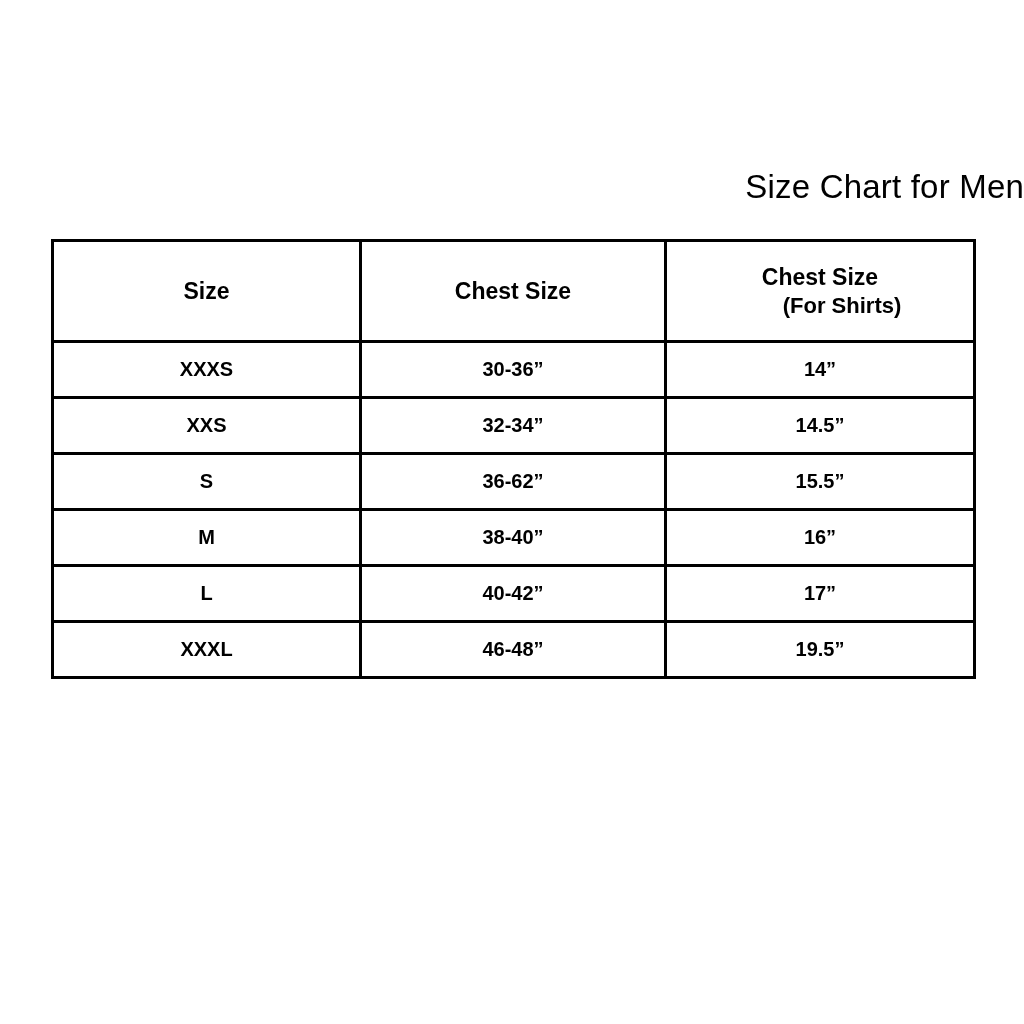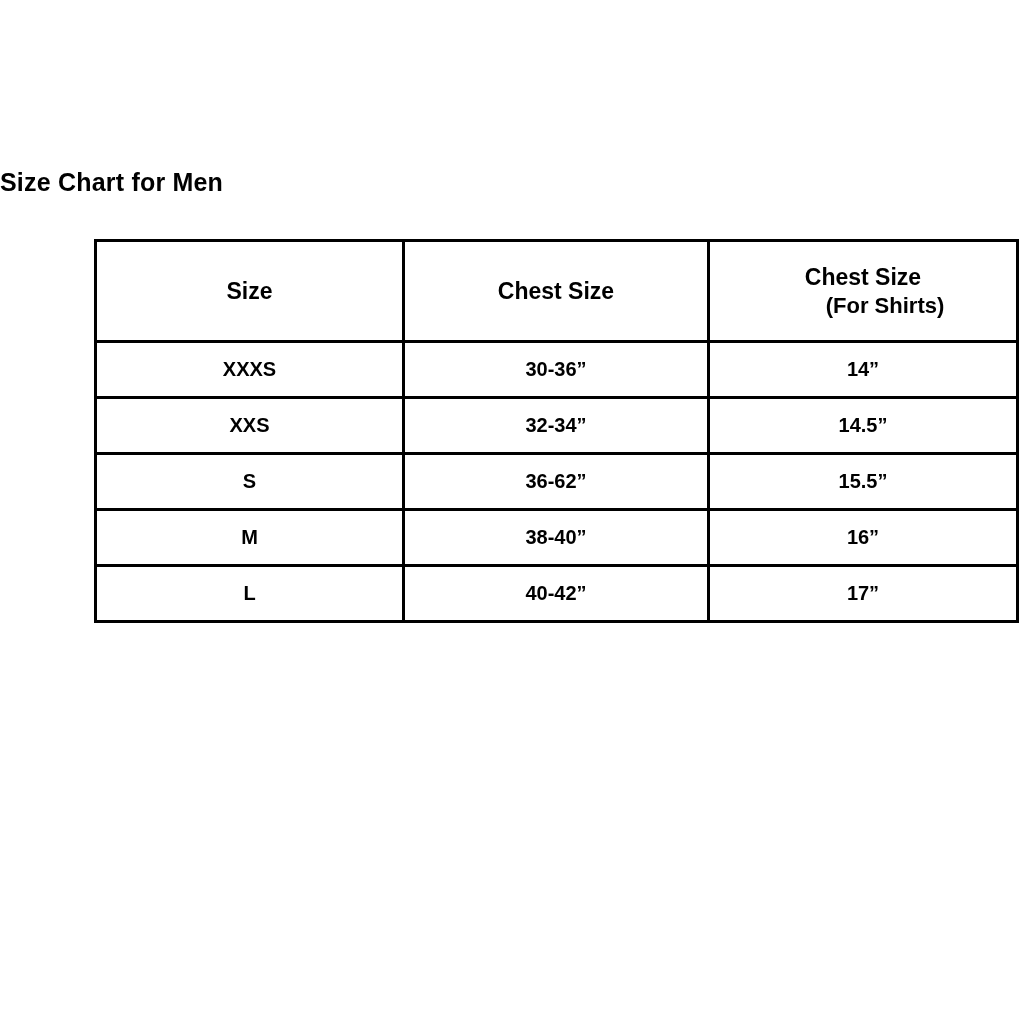--- a/index.html
+++ b/index.html
@@ -21,33 +21,32 @@
     top: 0;
     width: 1024px;
     height: 1024px;
     background: #ffffff;
   }
   .chart-title {
     position: absolute;
     left: 0;
     top: 168px;
     width: 1024px;
-    text-align: left;
-    font-size: 25px;
-    font-weight: bold;
+    text-align: right;
+    font-size: 33px;
+    font-weight: normal;
     letter-spacing: 0.2px;
   }
   table.size-table {
     position: absolute;
     left: 51px;
     top: 239px;
     width: 922px;
     border-collapse: collapse;
     table-layout: fixed;
-    margin-left: 43px;
   }
   table.size-table td,
   table.size-table th {
     border: 3px solid #000000;
     text-align: center;
     vertical-align: middle;
     font-weight: bold;
     font-size: 21px;
     padding: 0;
   }
@@ -116,16 +115,21 @@
       <tr>
         <td>M</td>
         <td>38-40”</td>
         <td>16”</td>
       </tr>
       <tr>
         <td>L</td>
         <td>40-42”</td>
         <td>17”</td>
       </tr>
+      <tr>
+        <td>XXXL</td>
+        <td>46-48”</td>
+        <td>19.5”</td>
+      </tr>
     </tbody>
   </table>
 
 </div>
 
 </body></html>

